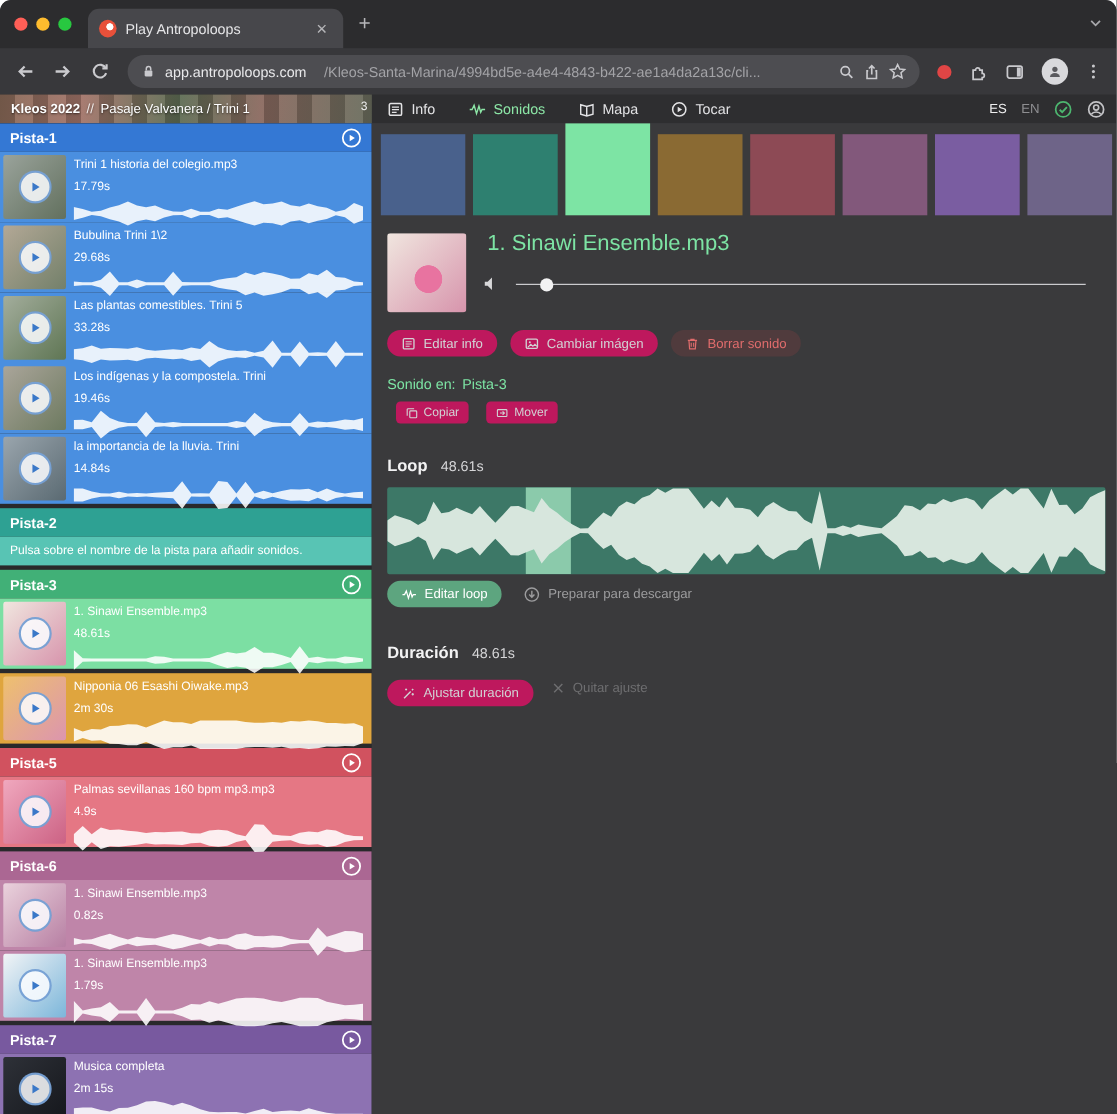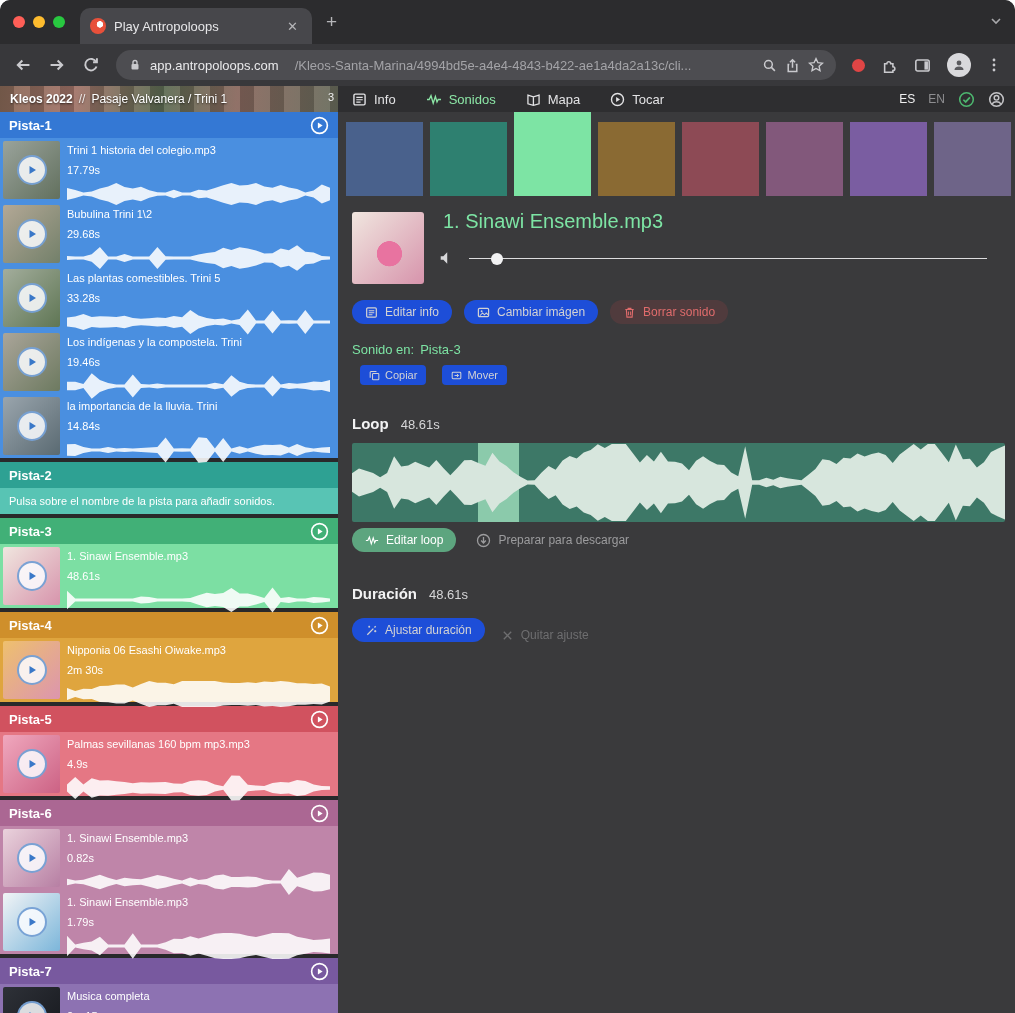--- a/index.html
+++ b/index.html
@@ -76,40 +76,40 @@
   .thumb-large { position:absolute; left:14px; top:100px; width:72px; height:72px; border-radius:3px;
     background: radial-gradient(circle at 52% 58%, #e873a0 0 22%, rgba(0,0,0,0) 23%),
                 linear-gradient(135deg,#f0e6df,#d794ac); }
   .detail-title { position:absolute; left:105px; top:98px; font-size:20px; color:#7de4a4; }
   .vol-row { position:absolute; left:101px; top:134px; right:28px; height:24px; display:flex; align-items:center; gap:14px; }
   .slider { position:relative; flex:1; height:24px; }
   .slider-track { position:absolute; left:0; right:0; top:11.5px; height:1.5px; background:#dcdcde; }
   .slider-knob { position:absolute; top:6.5px; width:12px; height:12px; border-radius:50%; background:#f2f2f3; margin-left:-6px; }
 
   .btn-row-1 { position:absolute; left:14px; top:188px; display:flex; gap:12px; }
-  .btn { display:inline-flex; align-items:center; gap:7px; height:24px; padding:0 13px; border-radius:12px; background:#1d4ed8; color:#d2d2d4; font-size:12px; cursor:pointer; white-space:nowrap; }
+  .btn { display:inline-flex; align-items:center; gap:7px; height:24px; padding:0 13px; border-radius:12px; background:#be185d; color:#d2d2d4; font-size:12px; cursor:pointer; white-space:nowrap; }
   .btn.danger { background:rgba(200,70,70,.16); color:#e06c6c; }
   .btn.green { background:#5da57f; color:#ffffff; }
   .btn.small { height:20px; border-radius:4px; font-size:11px; padding:0 9px; gap:5px; }
   .link-btn { display:inline-flex; align-items:center; gap:7px; font-size:12px; color:#9c9c9e; background:none; cursor:pointer; }
   .link-btn.disabled { color:#6e6e70; }
 
   .sound-in { position:absolute; left:14px; top:230px; font-size:13px; color:#7de4a4; display:flex; gap:6px; }
   .btn-row-2 { position:absolute; left:10px; top:253px; display:flex; gap:16px;padding-left:12px; }
 
   .loop-head { position:absolute; left:14px; top:303px; display:flex; align-items:baseline; gap:12px; }
   .sec-label { font-size:15px; font-weight:bold; color:#f2f2f3; }
   .sec-value { font-size:13px; color:#d6d6d8; }
   .loop-panel { position:absolute; left:14px; top:331px; right:10px; height:79px; background:#3d7867; border-radius:2px; overflow:hidden; }
   .loop-selection { position:absolute; top:0; bottom:0; background:#9fdfbd; opacity:.8; }
   .loop-wave { position:absolute; inset:0; }
   .btn-row-3 { position:absolute; left:14px; top:416px; display:flex; gap:20px; align-items:center; }
 
   .dur-head { position:absolute; left:14px; top:473px; display:flex; align-items:baseline; gap:12px; }
-  .btn-row-4 { position:absolute; left:14px; top:506px; display:flex; gap:16px; align-items:flex-end; }
+  .btn-row-4 { position:absolute; left:14px; top:506px; display:flex; gap:16px; align-items:flex-start; }
 </style>
 </head>
 <body>
 
 <div class="tabstrip">
   <div class="traffic">
     <span class="t-red"></span>
     <span class="t-yellow"></span>
     <span class="t-green"></span>
   </div>
@@ -409,29 +409,20 @@
       <div class="item-wave wave">
               <svg width="263" height="28" viewBox="0 0 263 28">
                 <polygon points="0.0,4.8 8.2,12.5 16.4,12.6 24.7,12.6 32.9,12.6 41.1,12.6 49.3,12.6 57.5,12.6 65.8,12.6 74.0,10.5 82.2,11.1 90.4,12.6 98.6,12.6 106.8,12.6 115.1,12.6 123.3,12.1 131.5,9.2 139.7,6.8 147.9,8.1 156.2,7.0 164.4,2.1 172.6,7.4 180.8,7.5 189.0,9.5 197.3,12.1 205.5,1.5 213.7,12.1 221.9,11.1 230.1,12.6 238.3,12.6 246.6,10.9 254.8,11.6 263.0,12.6 263.0,15.4 254.8,16.4 246.6,17.1 238.3,15.4 230.1,15.4 221.9,16.9 213.7,15.9 205.5,26.5 197.3,15.9 189.0,18.5 180.8,20.5 172.6,20.6 164.4,25.9 156.2,21.0 147.9,19.9 139.7,21.2 131.5,18.8 123.3,15.9 115.1,15.4 106.8,15.4 98.6,15.4 90.4,15.4 82.2,16.9 74.0,17.5 65.8,15.4 57.5,15.4 49.3,15.4 41.1,15.4 32.9,15.4 24.7,15.4 16.4,15.4 8.2,15.5 0.0,23.2" fill="rgba(255,255,255,0.92)"></polygon>
               </svg>
             </div>
     </div>
   </div>
 </section>
 
   <section class="track" style="--hc: #cf8f2b; --ic: #dfa53e;">
-    <header class="track-header">
-      <span class="track-name">Pista-4</span>
-      <span class="track-play">
-        <svg width="19" height="19" viewBox="0 0 14 14">
-              <circle cx="7" cy="7" r="5.8" stroke="#ffffff" stroke-width="1.2" fill="none"></circle>
-              <path d="M5.8 4.8 L9.3 7 L5.8 9.2 Z" fill="#ffffff"></path>
-            </svg>
-      </span>
-    </header>
 
   <div class="sound-item">
     <div class="thumb" style="background: linear-gradient(135deg, rgb(238, 192, 110), rgb(220, 149, 174));">
       <span class="thumb-play">
         <svg width="12" height="12" viewBox="0 0 12 12">
                 <path d="M3.5 2 L10 6 L3.5 10 Z" fill="#3a78c8"></path>
               </svg>
       </span>
     </div>
     <div class="item-body">

